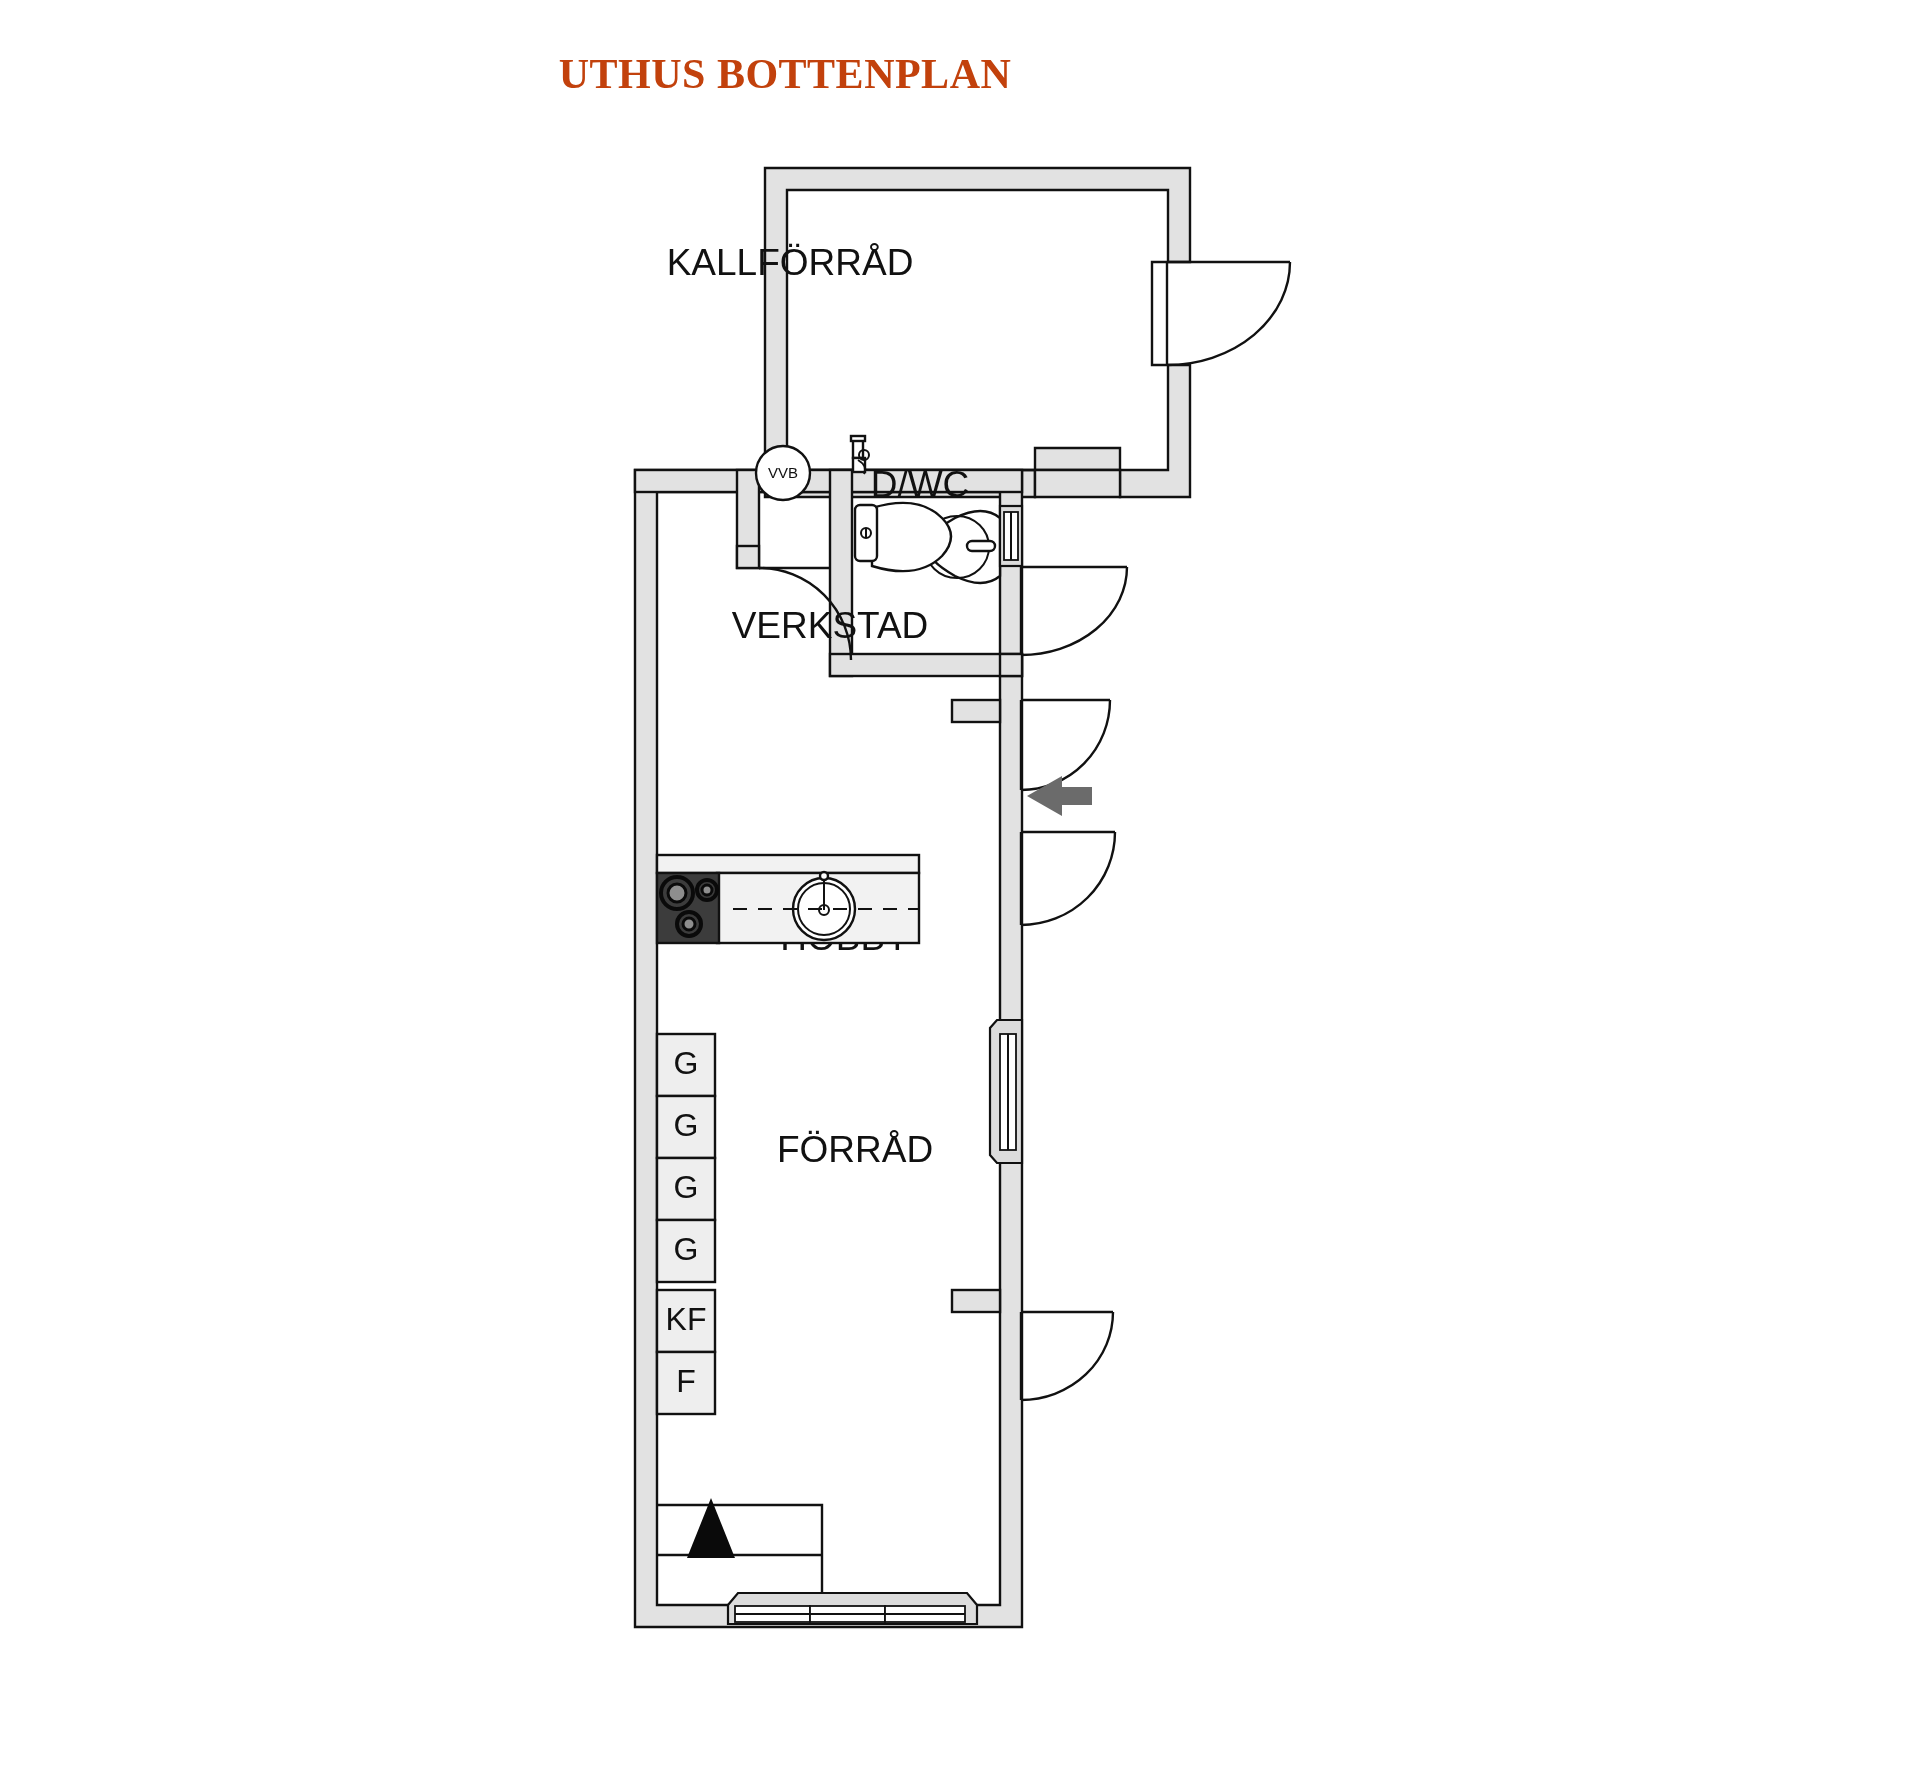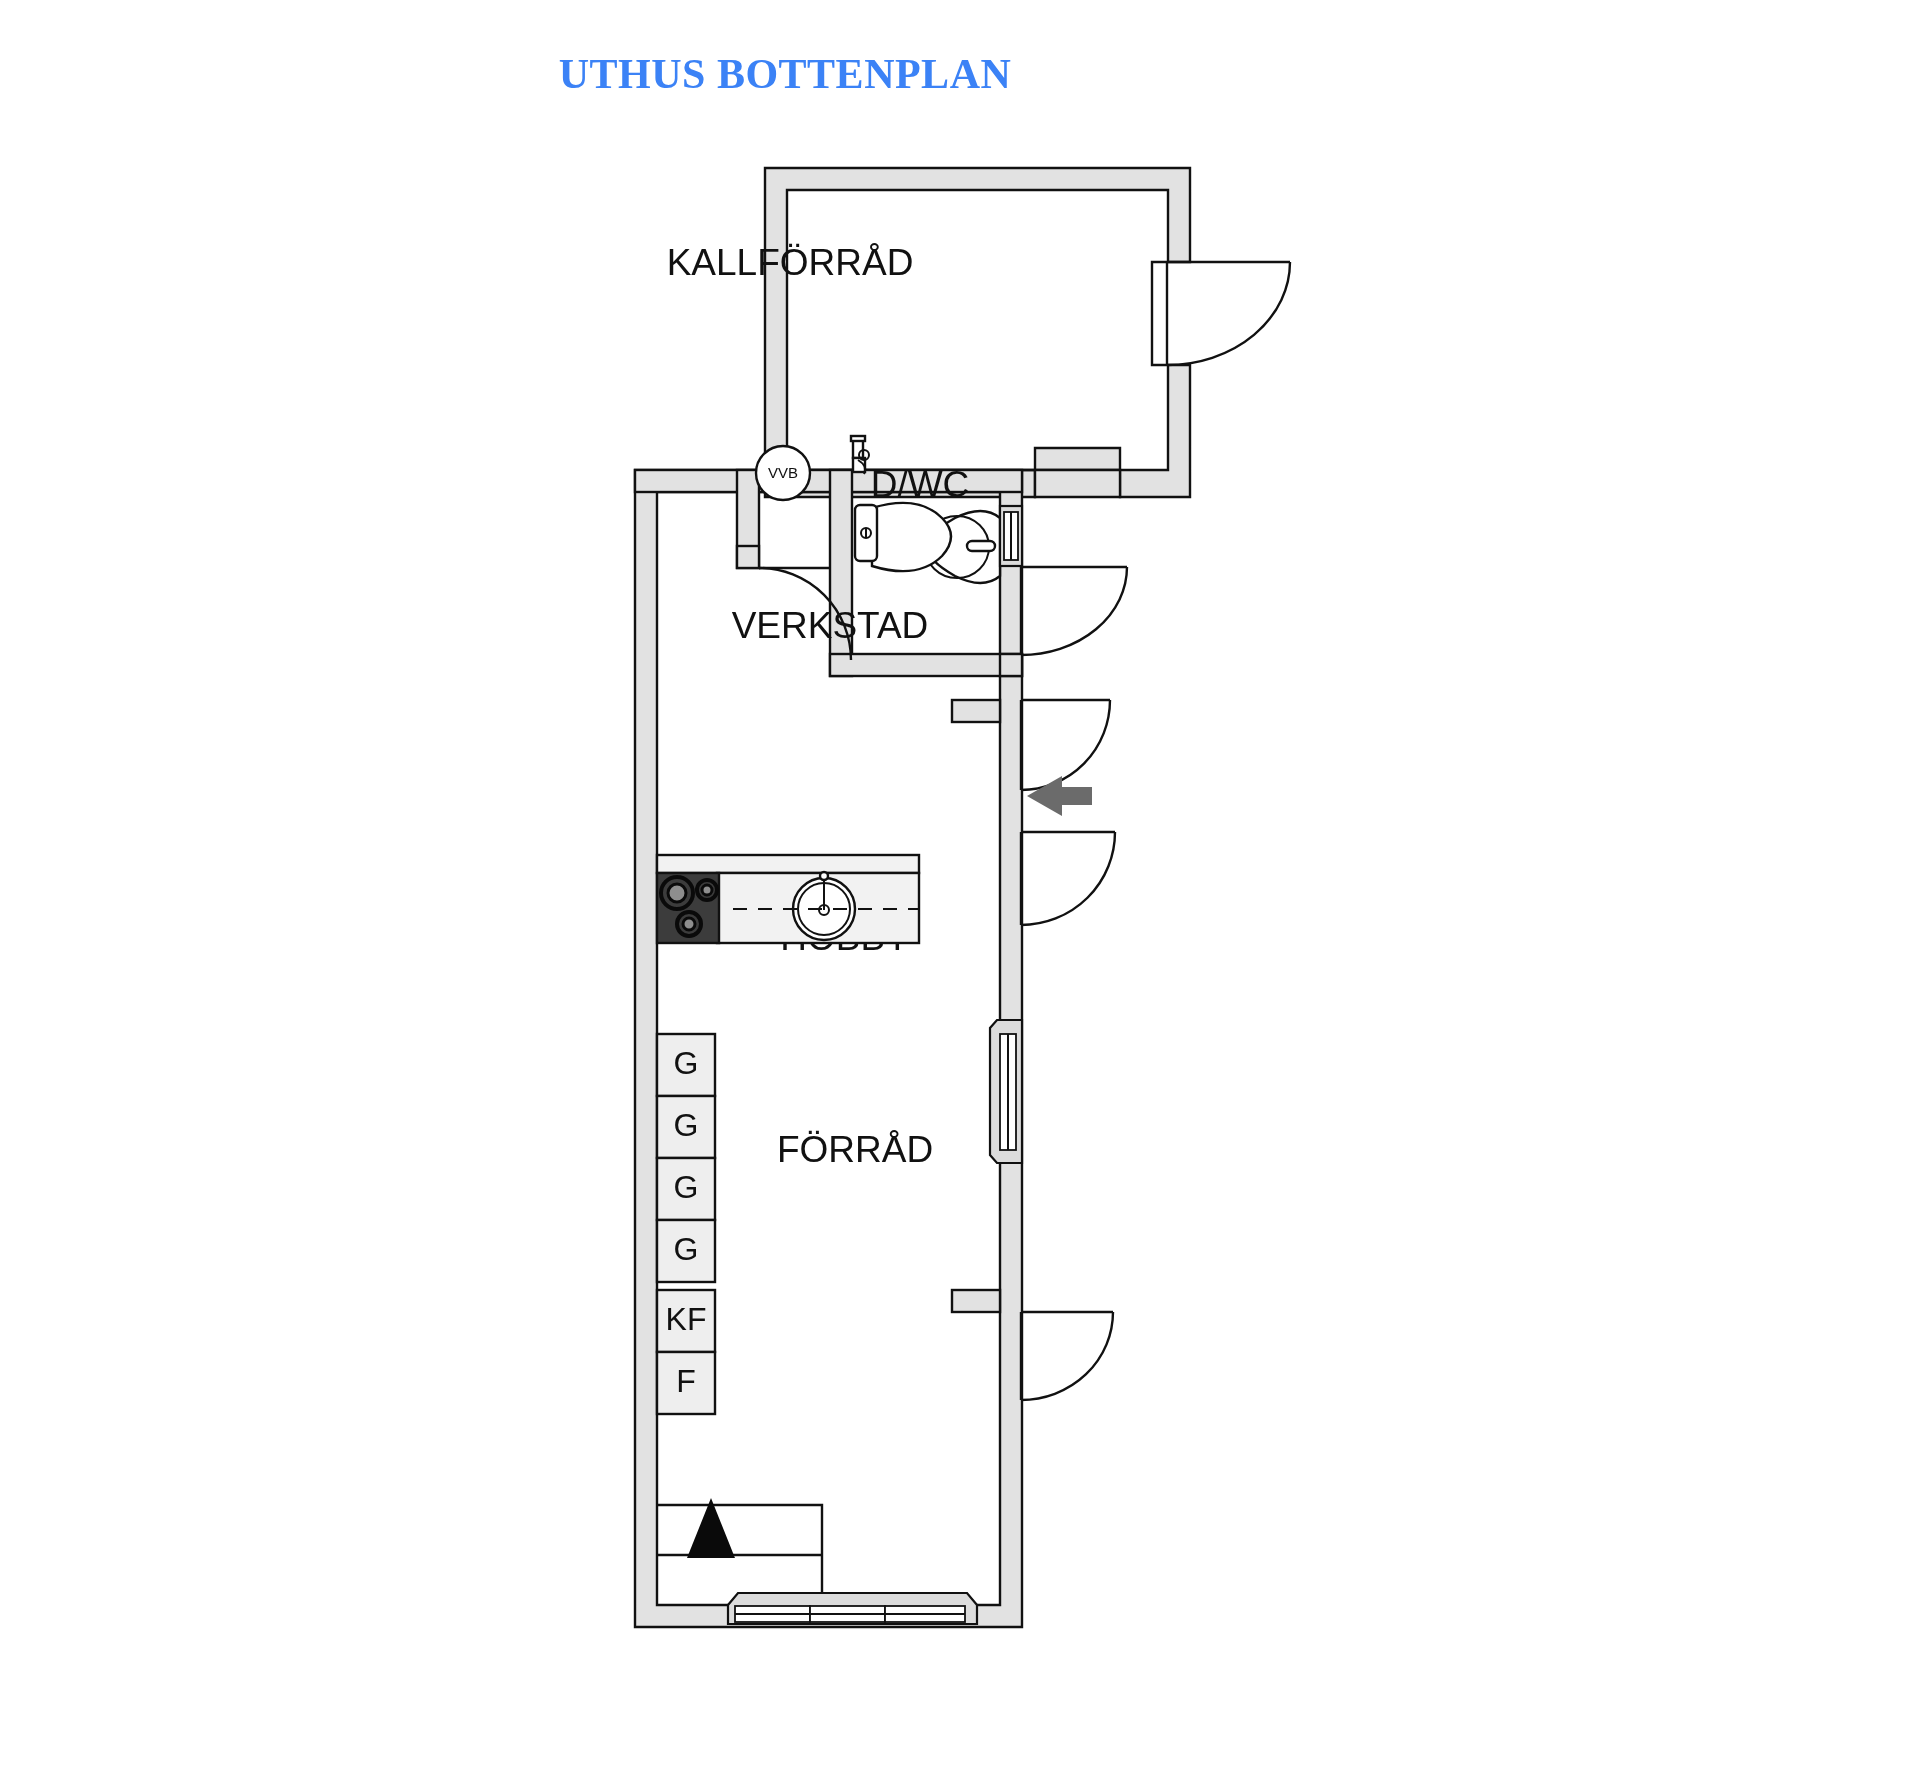--- a/index.html
+++ b/index.html
@@ -17,21 +17,21 @@
   #plan-title {
     position: absolute;
     top: 50px;
     left: 0;
     width: 1570px;
     text-align: center;
     font-family: "Liberation Serif", serif;
     font-weight: bold;
     font-size: 42px;
     letter-spacing: 0.5px;
-    color: #3b82f6;
+    color: #c2410c;
     white-space: nowrap;
   }
   #floorplan-svg {
     position: absolute;
     top: 0;
     left: 0;
   }
   .room-label {
     font-family: "Liberation Sans", sans-serif;
     font-size: 37px;

